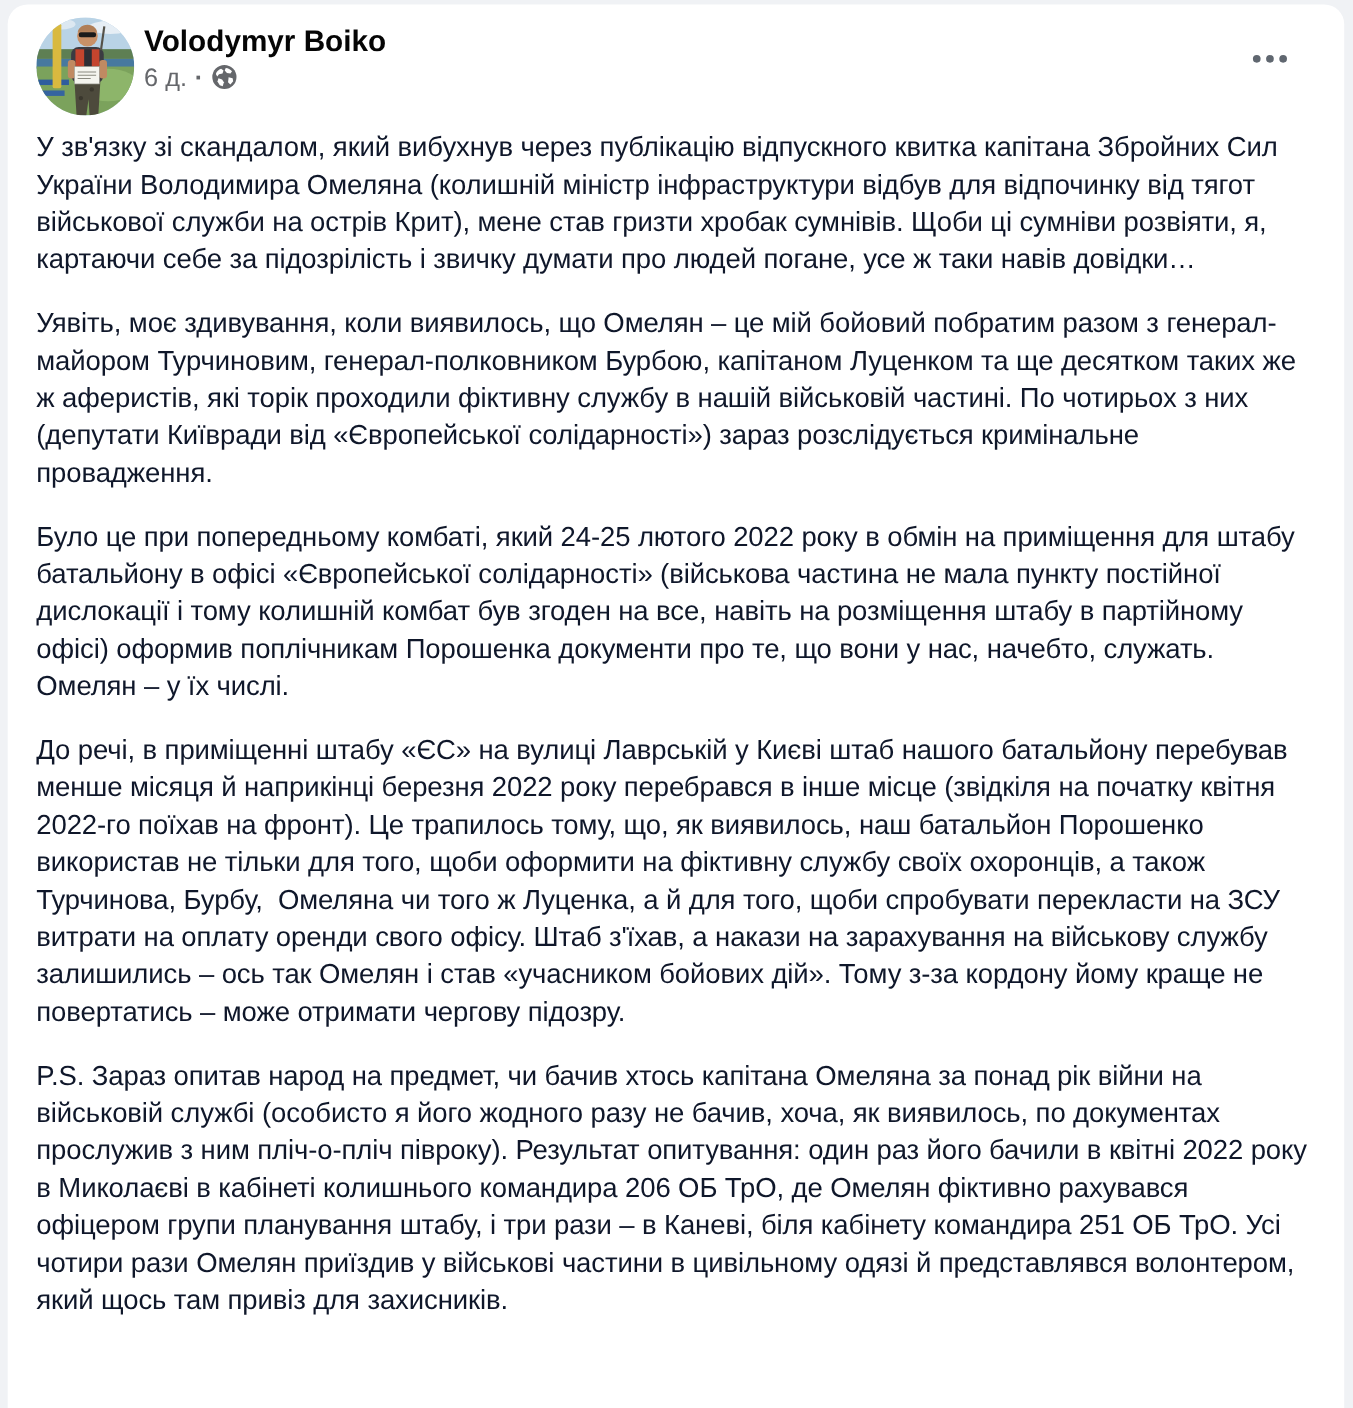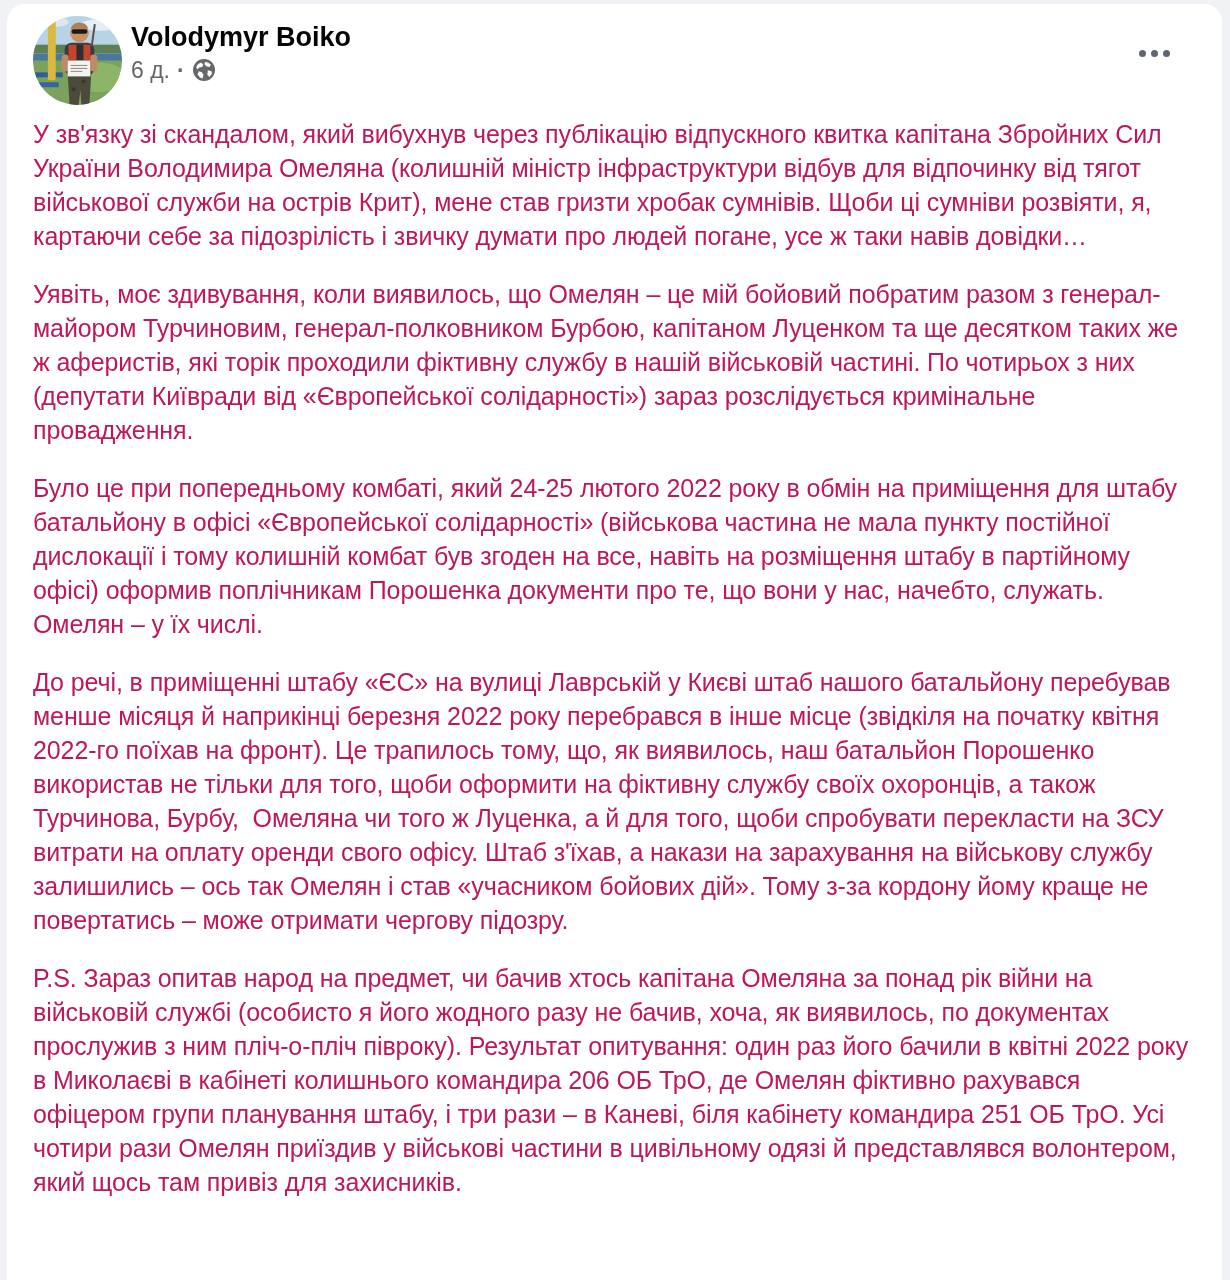--- a/index.html
+++ b/index.html
@@ -83,21 +83,21 @@
   }
   .ellipsis-icon { display: flex; gap: 5px; }
   .ellipsis-icon .dot {
     width: 7px;
     height: 7px;
     border-radius: 50%;
     background: #606770;
   }
   .post-body {
     margin-top: 12px;
-    color: #be185d;
+    color: #0f172a;
     font-size: 25px;
     line-height: 34px;
     letter-spacing: -0.1px;
   }
   .post-body p {
     margin: 0 0 24px 0;
     white-space: pre-wrap;
   }
   .post-body p:last-child { margin-bottom: 16px; }
 </style>

